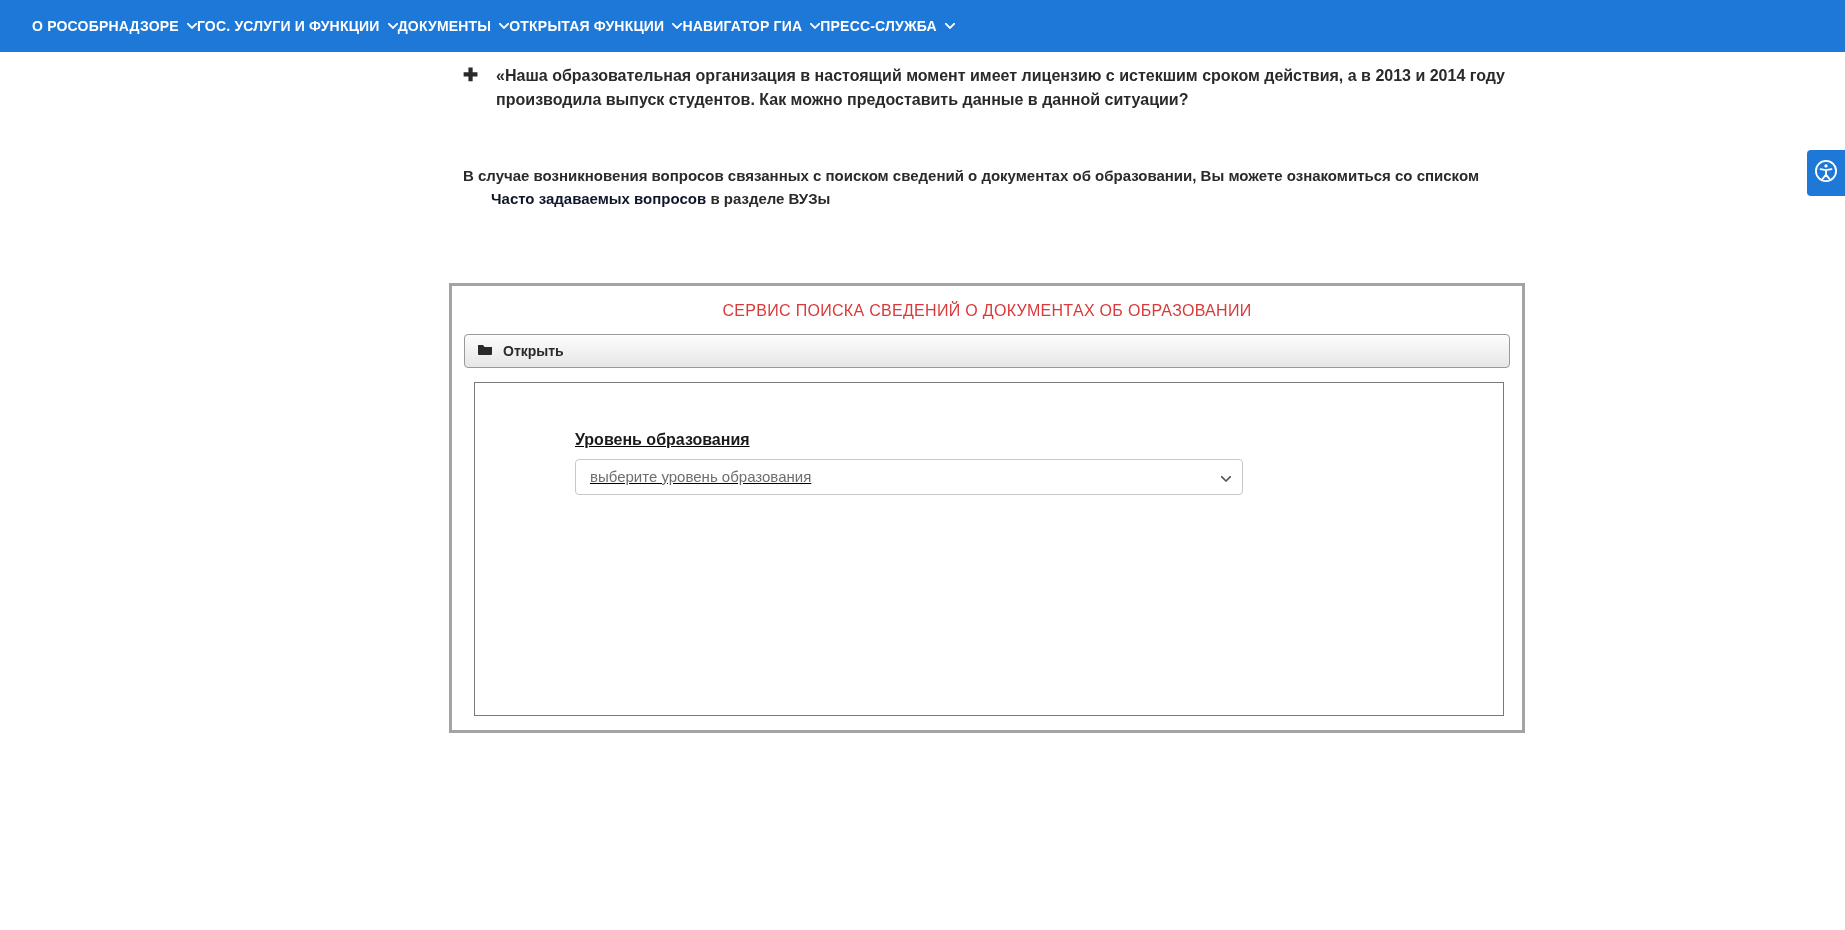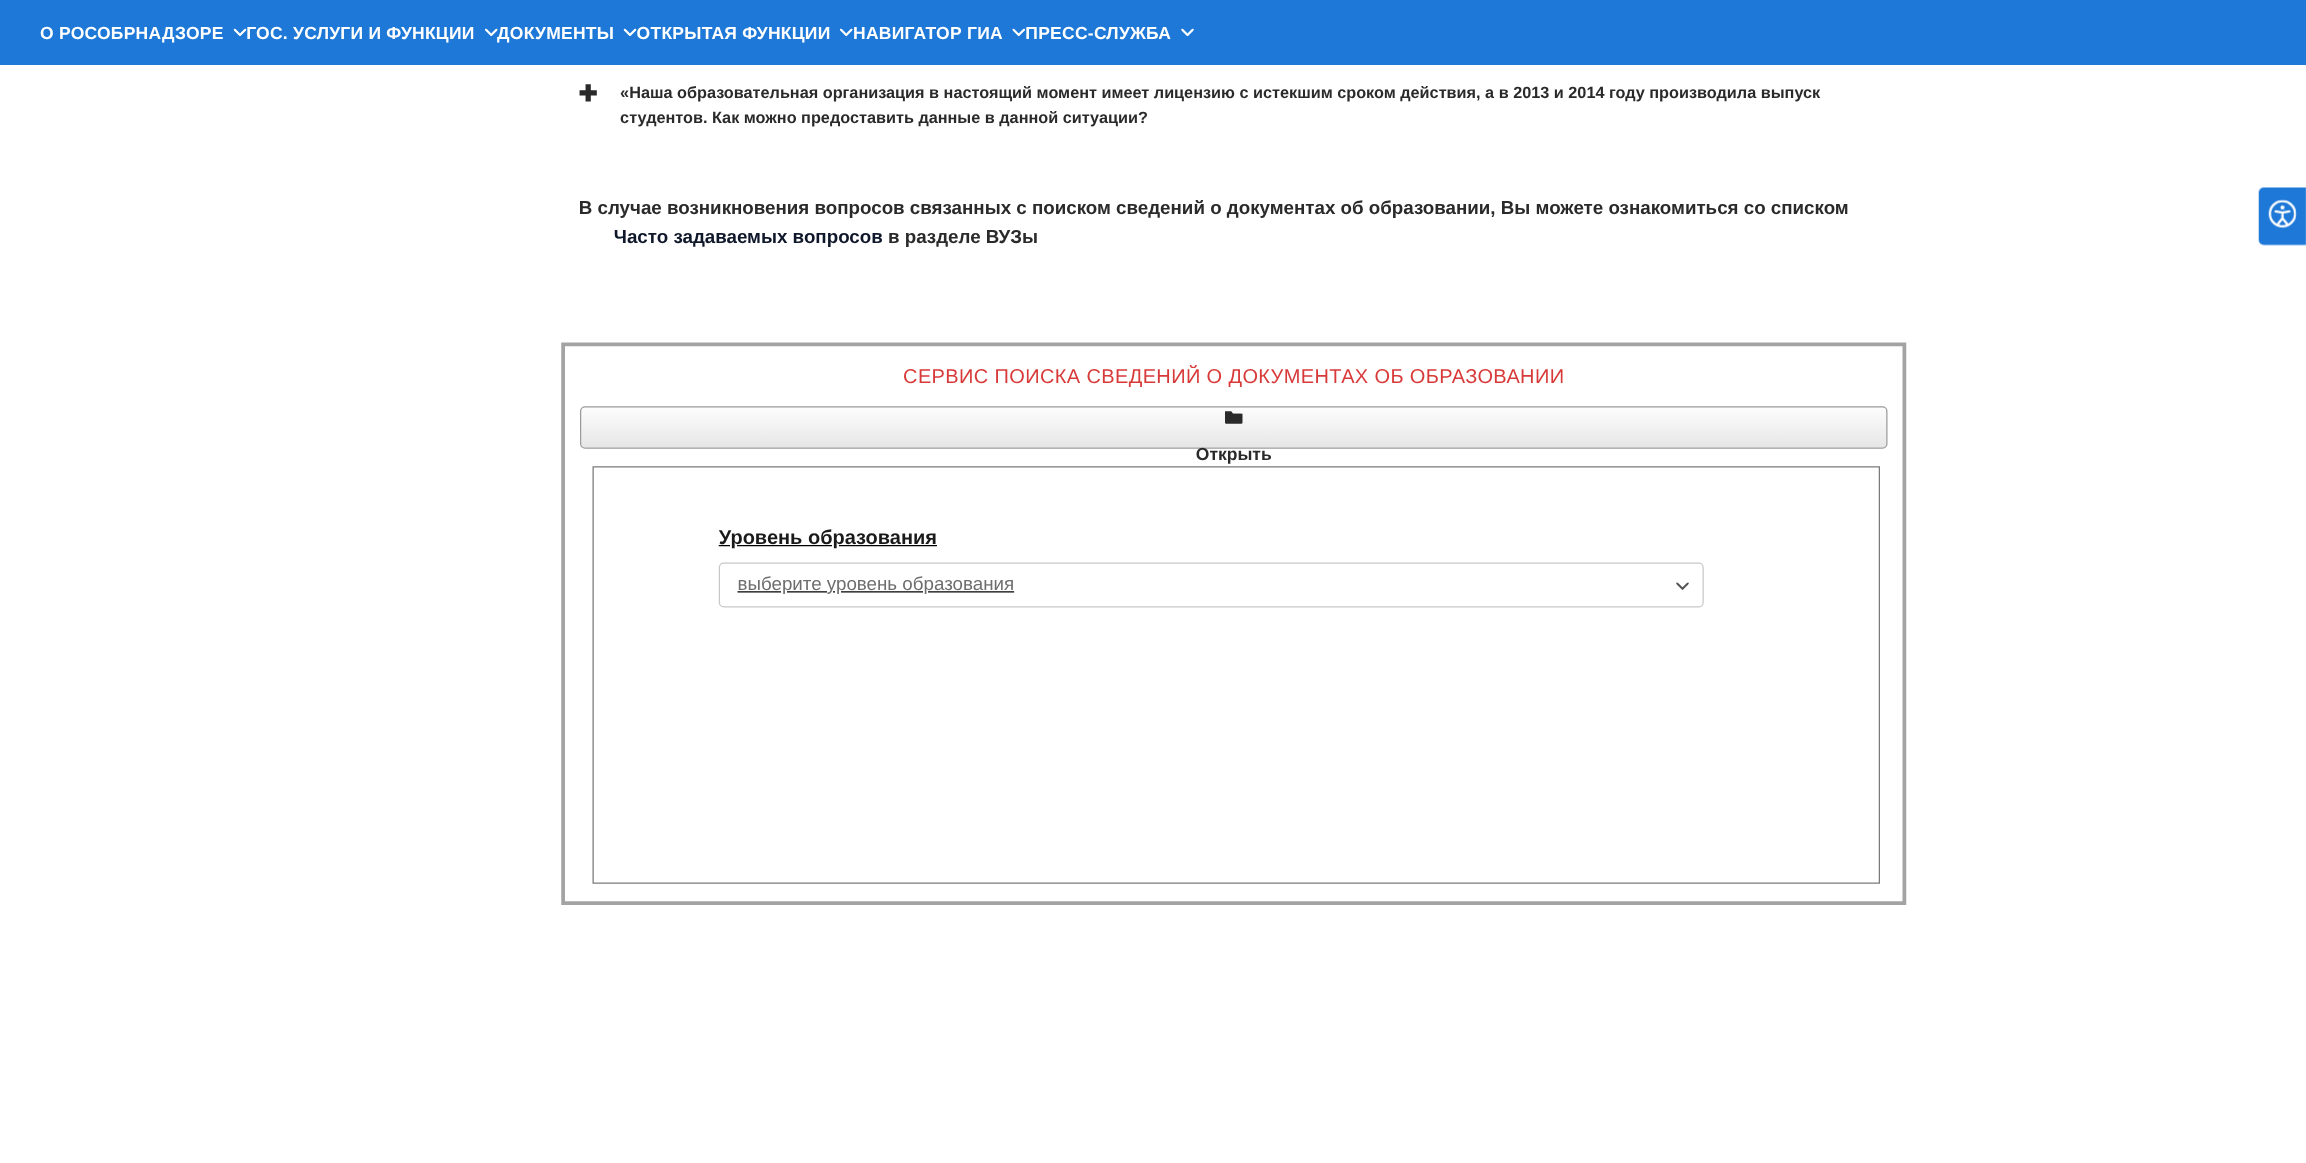--- a/index.html
+++ b/index.html
@@ -45,21 +45,21 @@
 }
 .plus-icon {
   font-size: 18px;
   font-weight: 900;
   color: #2a2a2a;
   line-height: 1;
   margin-top: 2px;
   user-select: none;
 }
 .faq-text {
-  font-size: 13px;
+  font-size: 16px;
   font-weight: 700;
   color: #2a2a2a;
   line-height: 1.5;
 }
 
 
 .intro {
   margin-top: 38px;
   font-size: 15px;
   font-weight: 700;
@@ -93,21 +93,20 @@
 .open-bar {
   border: 1px solid #9a9a9a;
   border-radius: 4px;
   background: linear-gradient(#fdfdfd, #e6e6e6);
   height: 34px;
   display: flex;
   align-items: center;
   padding: 0 12px;
   gap: 10px;
   cursor: pointer;
-  flex-direction: column;
 }
 .folder-icon svg { width: 16px; height: 14px; }
 .open-bar span.label {
   font-size: 14px;
   font-weight: 700;
   color: #2a2a2a;
 }
 .inner-panel {
   margin: 14px 6px 0 10px;
   border: 1px solid #7a7a7a;
@@ -117,21 +116,21 @@
   text-decoration: underline;
 }
 .field-label {
   font-size: 16px;
   font-weight: 700;
   color: #1a1a1a;
   margin-bottom: 10px;
 }
 .select-wrap {
   position: relative;
-  width: 788px;
+  width: 668px;
 }
 .select {
   width: 100%;
   height: 36px;
   border: 1px solid #c8c8c8;
   border-radius: 4px;
   padding: 0 34px 0 14px;
   font-size: 15px;
   color: #6e6e6e;
   background: #ffffff;

